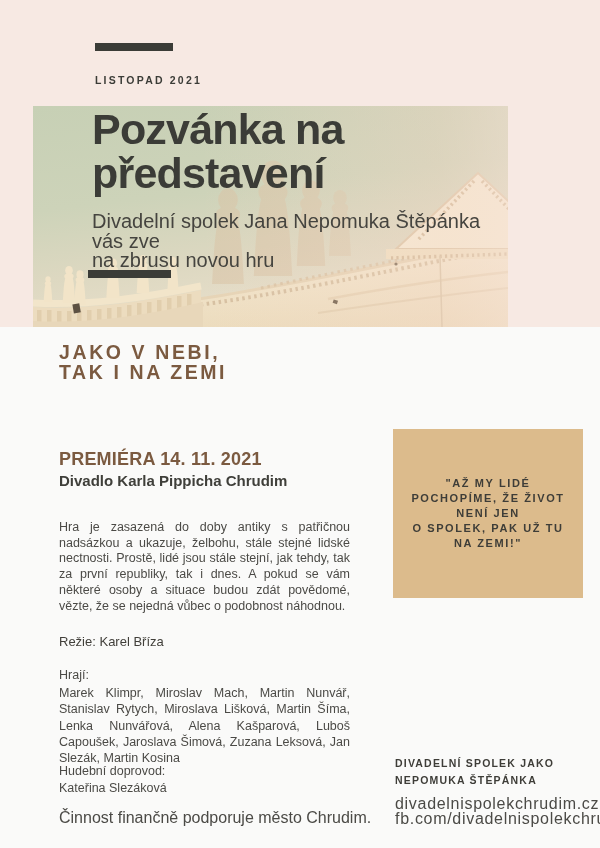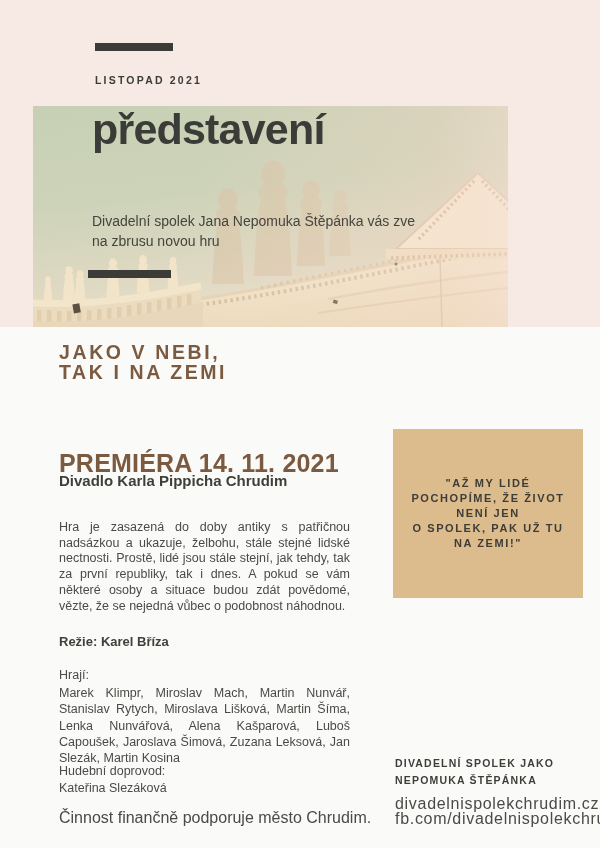--- a/index.html
+++ b/index.html
@@ -8,29 +8,29 @@
     background:var(--background,#f7e9e3);
     font-family:"Liberation Sans",sans-serif;
   }
   .content-bg{position:absolute;left:0;top:327px;width:600px;height:521px;background:var(--content-bg,#fafaf9);}
   .accent-bar{position:absolute;background:var(--ink-dark,#3b3c37);}
   .bar-top{left:95px;top:43px;width:78px;height:8px;}
   .kicker{position:absolute;left:95px;top:74px;font-size:10.5px;font-weight:bold;letter-spacing:2.2px;color:var(--ink-dark,#3b3c37);}
   .hero{position:absolute;left:33px;top:106px;width:475px;height:221px;}
   .hero svg{position:absolute;left:0;top:0;width:475px;height:221px;display:block;}
   .hero-title{position:absolute;left:59px;top:1px;font-size:43px;line-height:44px;font-weight:bold;letter-spacing:-0.8px;color:var(--ink-dark,#3b3c37);}
-  .hero-sub{position:absolute;left:59px;top:106px;font-size:14px;line-height:19.5px;color:#45443f;}
+  .hero-sub{position:absolute;left:59px;top:106px;font-size:20px;line-height:19.5px;color:#45443f;}
   .bar-hero{left:55px;top:164px;width:83px;height:8px;}
   .blk span{display:block;}
   .show-title{position:absolute;left:59px;top:342px;font-size:19.5px;line-height:20px;font-weight:bold;letter-spacing:2.6px;color:var(--accent-brown,#7b5a40);}
   .tagline{position:absolute;left:59px;top:397px;font-size:14px;line-height:15.5px;font-weight:bold;color:#3f3f3a;}
-  .premiere{position:absolute;left:59px;top:449px;font-size:25px;font-weight:bold;letter-spacing:0.2px;color:var(--accent-brown,#7b5a40);}
+  .premiere{position:absolute;left:59px;top:449px;font-size:18px;font-weight:bold;letter-spacing:0.2px;color:var(--accent-brown,#7b5a40);}
   .venue{position:absolute;left:59px;top:472px;font-size:15px;font-weight:bold;color:#3f3f3a;}
   .synopsis{position:absolute;left:59px;top:520px;width:291px;font-size:12.5px;line-height:15.7px;color:var(--ink-body,#4b4a46);text-align:justify;text-align-last:left;}
-  .director{position:absolute;left:59px;top:634px;font-size:13px;font-weight:bold;color:#413f3a;}
+  .director{position:absolute;left:59px;top:634px;font-size:13px;font-weight:normal;color:#413f3a;}
   .cast-label{position:absolute;left:59px;top:668px;font-size:12.5px;color:var(--ink-body,#4b4a46);}
   .cast{position:absolute;left:59px;top:685px;width:291px;font-size:12.5px;line-height:16.3px;color:var(--ink-body,#4b4a46);text-align:justify;text-align-last:left;}
   .music{position:absolute;left:59px;top:763px;font-size:12.5px;line-height:17px;color:var(--ink-body,#4b4a46);}
   .support{position:absolute;left:59px;top:809px;font-size:16px;color:var(--ink-body,#4b4a46);}
   .quote-box{
     position:absolute;left:393px;top:429px;width:190px;height:169px;background:var(--quote-bg,#dcbb8c);
     display:flex;flex-direction:column;justify-content:center;align-items:center;text-align:center;
     font-size:11px;font-weight:bold;letter-spacing:1.6px;line-height:15px;color:#3e3d38;
   }
   .footer-org{position:absolute;left:395px;top:755px;font-size:10.5px;line-height:17px;font-weight:bold;letter-spacing:1.2px;color:#3e3d38;}
@@ -131,20 +131,21 @@
         <use href="#st" transform="translate(140,184) scale(1.0)"></use>
         <rect x="40" y="198" width="7" height="9" fill="#5d5142" transform="rotate(-10 43 202)"></rect>
       </g>
 
       <g>
         <rect x="0" y="0" width="475" height="221" fill="url(#warm)"></rect>
       </g>
     </svg>
 
     <div class="hero-title blk">
+      <span>Pozvánka na</span>
       <span>představení</span>
     </div>
     <div class="hero-sub blk">
       <span>Divadelní spolek Jana Nepomuka Štěpánka vás zve</span>
       <span>na zbrusu novou hru</span>
     </div>
     <div class="accent-bar bar-hero"></div>
   </div>
 
   <div class="show-title blk">

